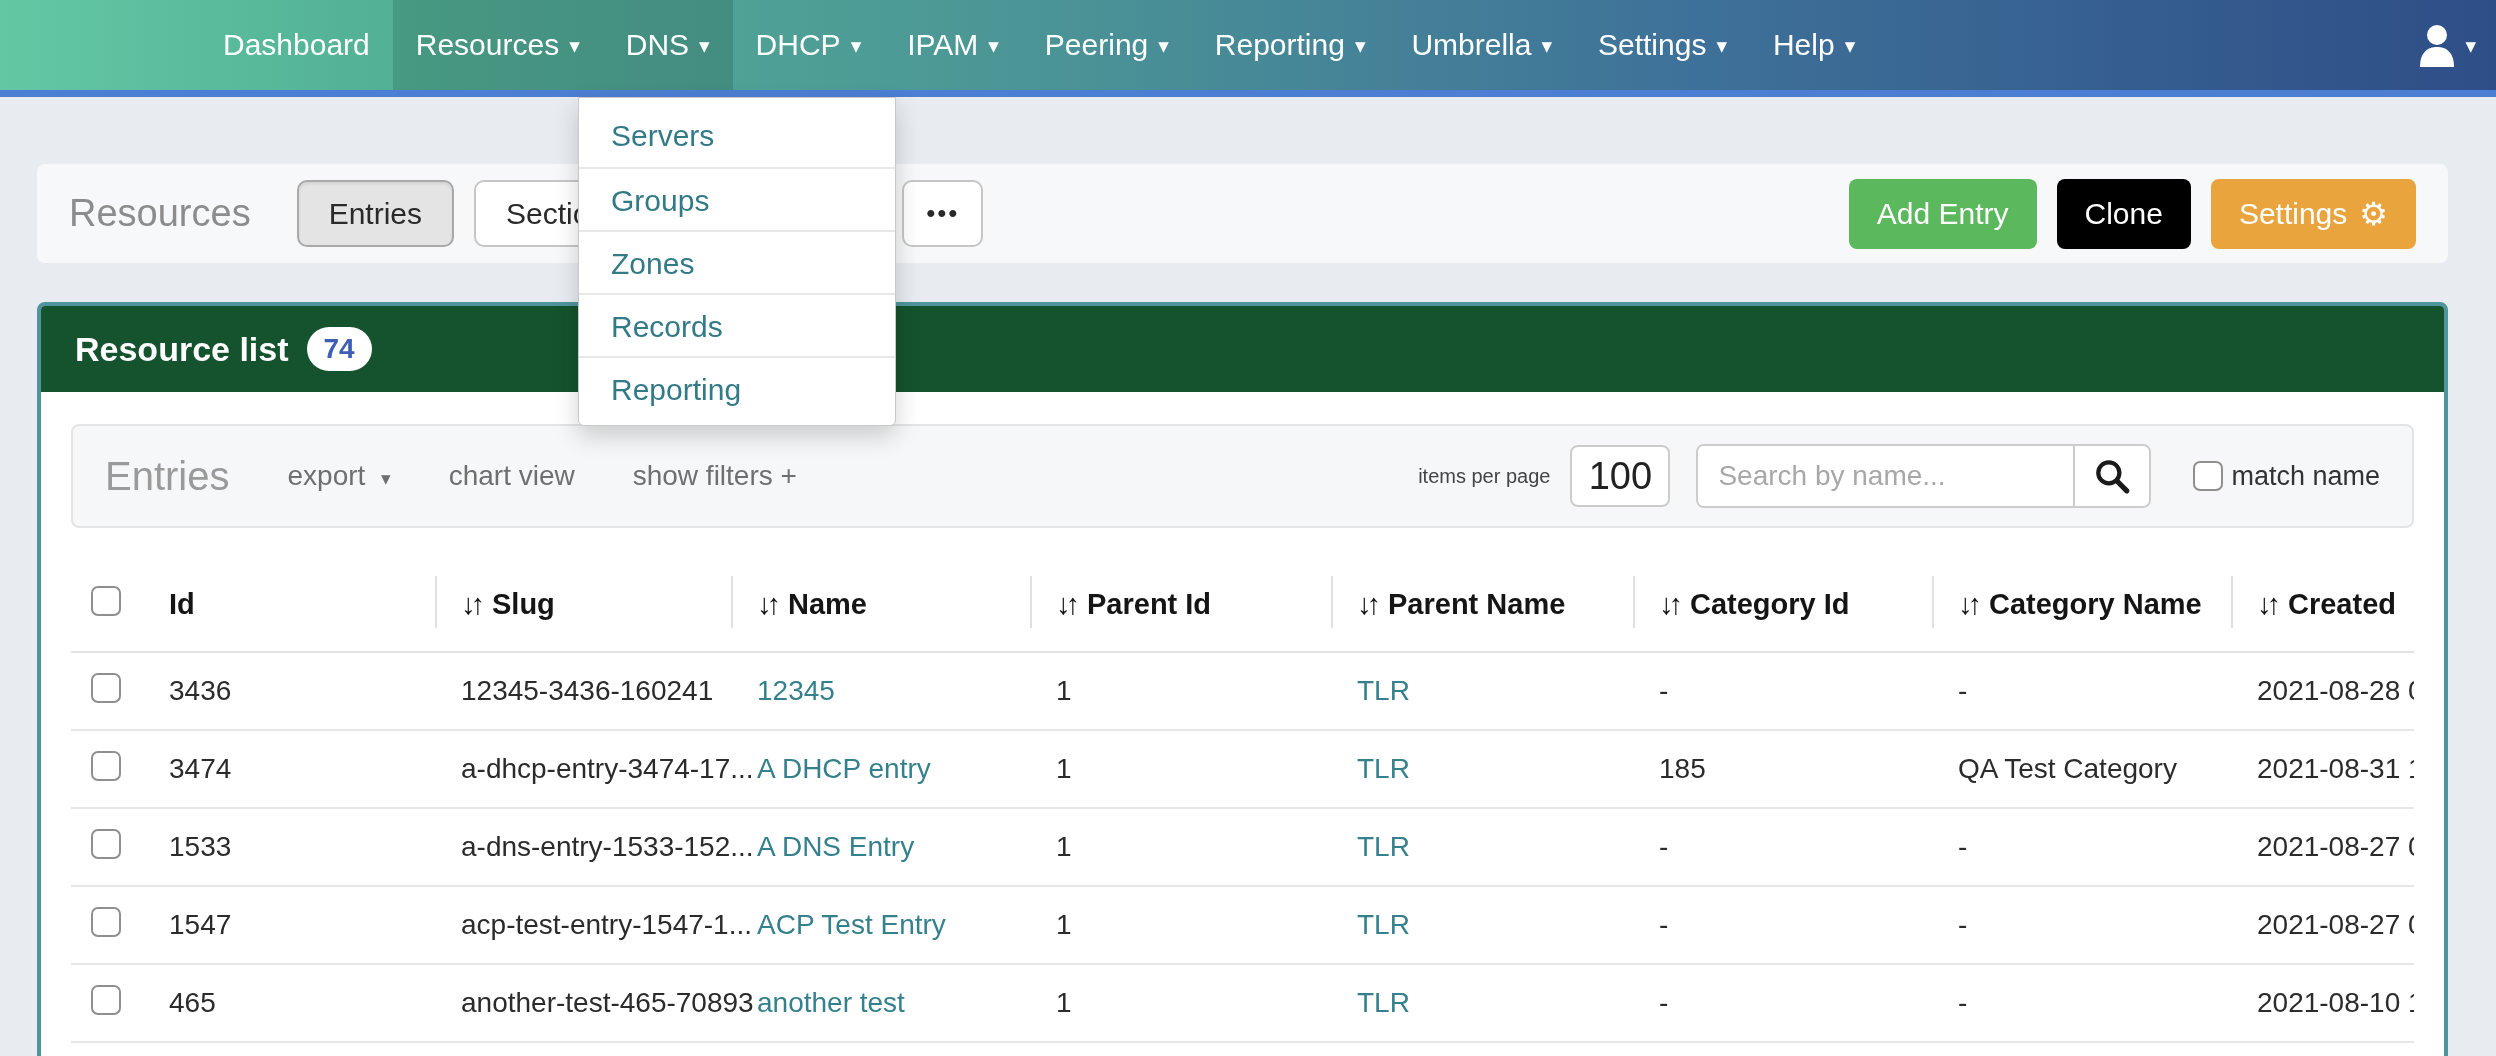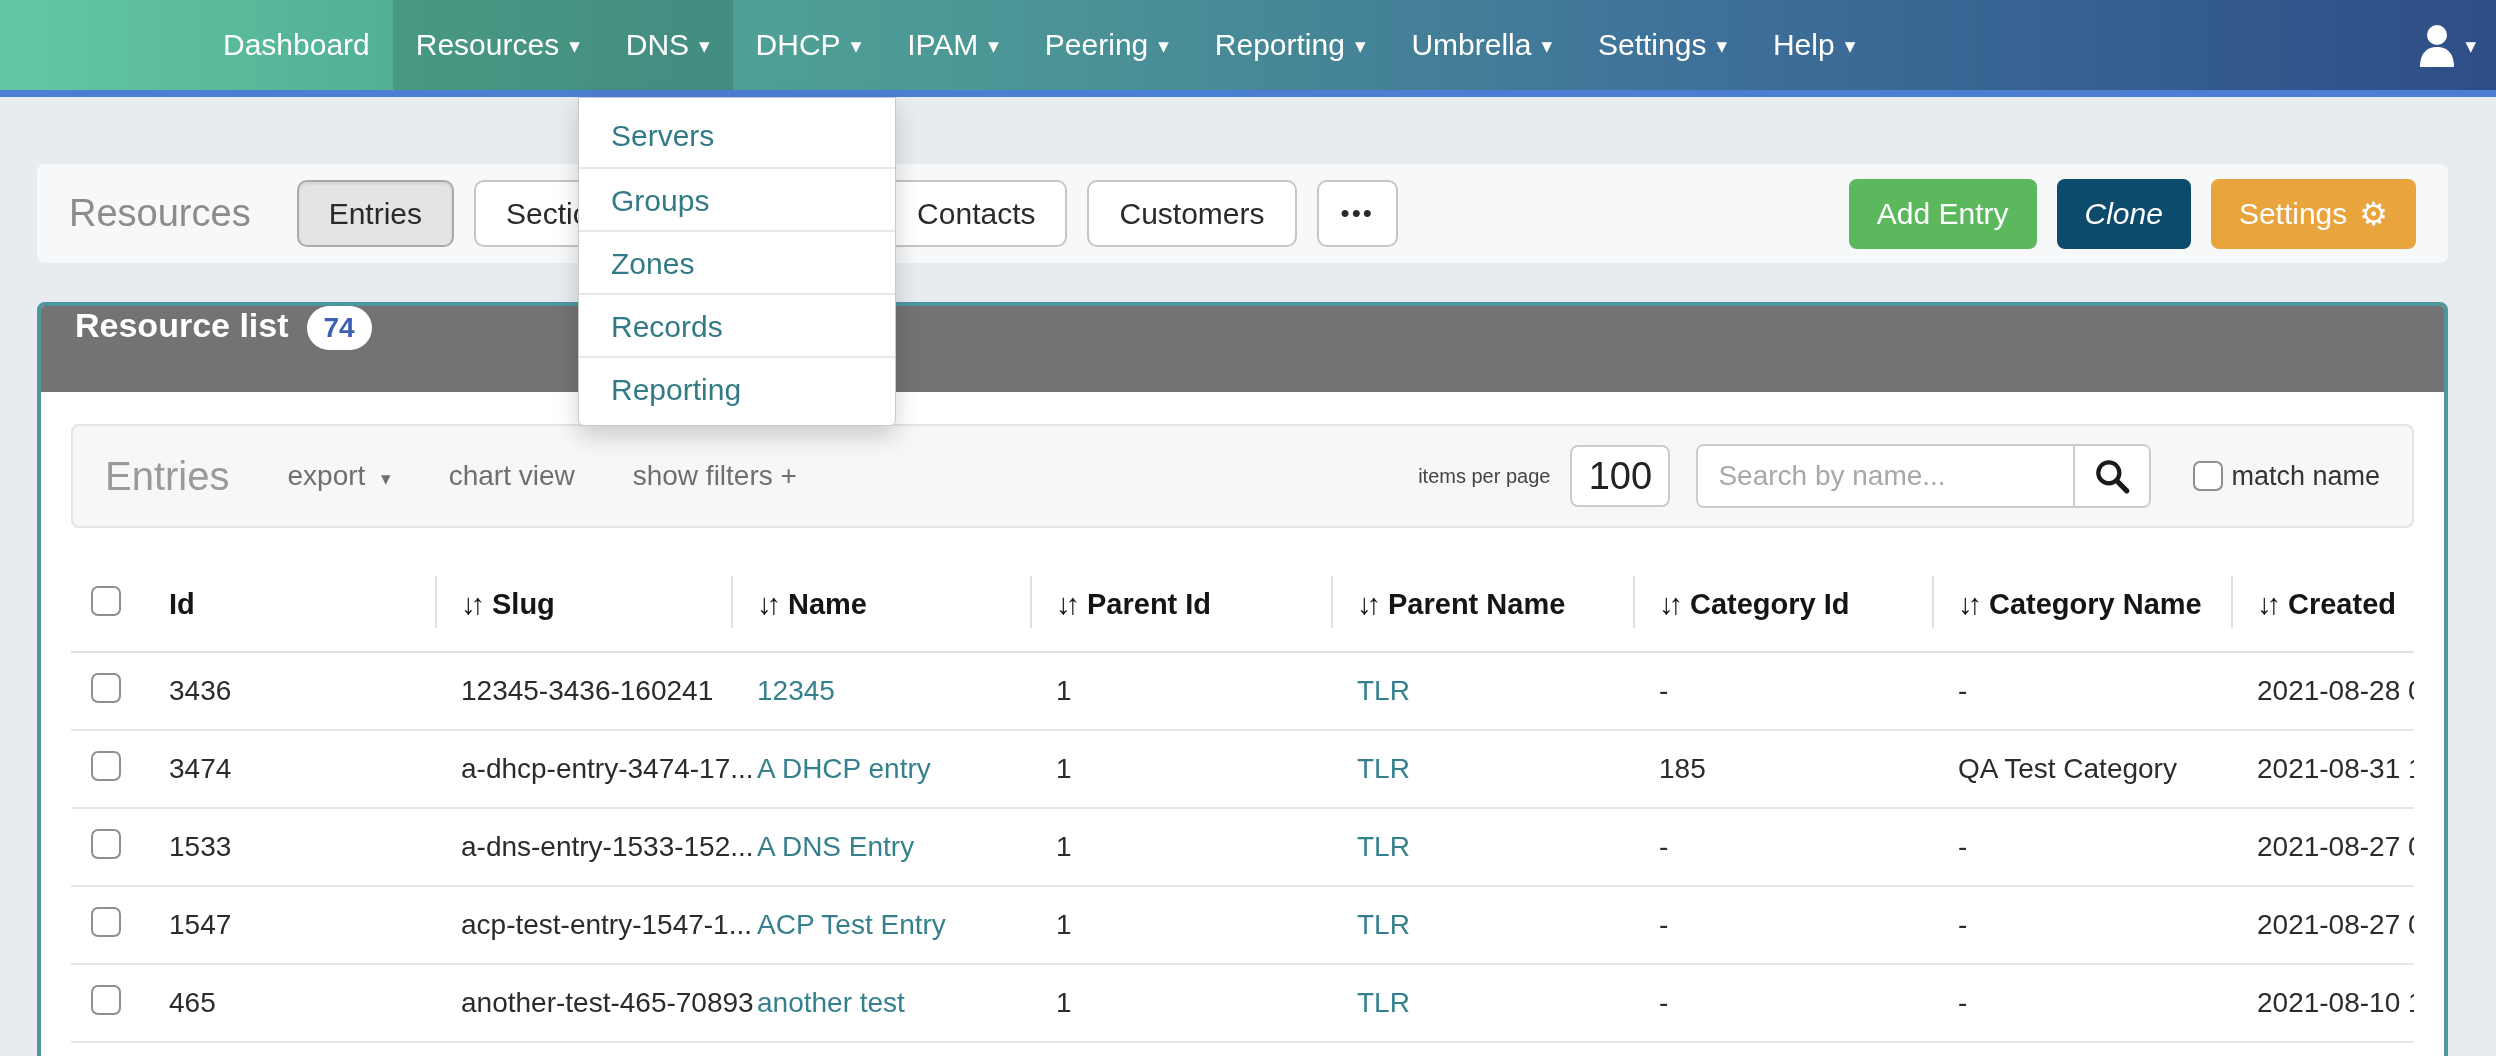--- a/index.html
+++ b/index.html
@@ -73,33 +73,33 @@
   .tab-btn.active { background:#e4e4e4; border-color:#a9a9a9; box-shadow:inset 0 2px 3px rgba(0,0,0,0.08); }
   .tab-btn.tab-contacts { margin-left:212px; }
   .tab-more { padding:0 22px; font-size:26px; letter-spacing:2px; }
   .actions { margin-left:auto; display:flex; align-items:center; gap:20px; }
   .action-btn {
     height:70px; padding:0 28px; font-size:30px; color:#fff; border:0;
     border-radius:8px; font-family:"Liberation Sans", sans-serif; cursor:pointer;
     display:flex; align-items:center; gap:12px; white-space:nowrap;
   }
   .btn-green { background:#5cb85c; }
-  .btn-blue { background:#0c4a6e;font-style:italic; }
+  .btn-blue { background:#000000; }
   .btn-orange { background:#e9a43e; }
   .gear { font-size:32px; line-height:1; }
 
   
   .panel {
     position:absolute; left:37px; right:48px; top:302px; bottom:-10px;
     background:#fff; border:4px solid #4f959c; border-radius:8px;
     overflow:hidden; z-index:5;
   }
   .panel-header {
-    height:86px; background:#737373; color:#fff;
-    display:flex; align-items:flex-start; padding:0 34px;
+    height:86px; background:#14532d; color:#fff;
+    display:flex; align-items:center; padding:0 34px;
   }
   .panel-title { font-size:34px; font-weight:bold; }
   .count-badge {
     margin-left:18px; background:#fff; color:#3f5eb5;
     font-size:28px; font-weight:bold; padding:6px 17px; border-radius:999px;
   }
   .panel-body { padding:32px 30px 0 30px; }
 
   
   .entries-toolbar {
@@ -220,21 +220,20 @@
       <span class="caret">▾</span>
     </div>
   </div>
 </div>
 
 <div class="page-bar">
   <div class="page-title">Resources</div>
   <div class="tabs">
     <button class="tab-btn active">Entries</button>
     <button class="tab-btn">Sections</button>
-    <button class="tab-btn tab-contacts">Contacts</button>
     <button class="tab-btn">Customers</button>
     <button class="tab-btn tab-more">•••</button>
   </div>
   <div class="actions">
     <button class="action-btn btn-green">
       <span>Add Entry</span>
     </button>
     <button class="action-btn btn-blue">
       <span>Clone</span>
     </button>

